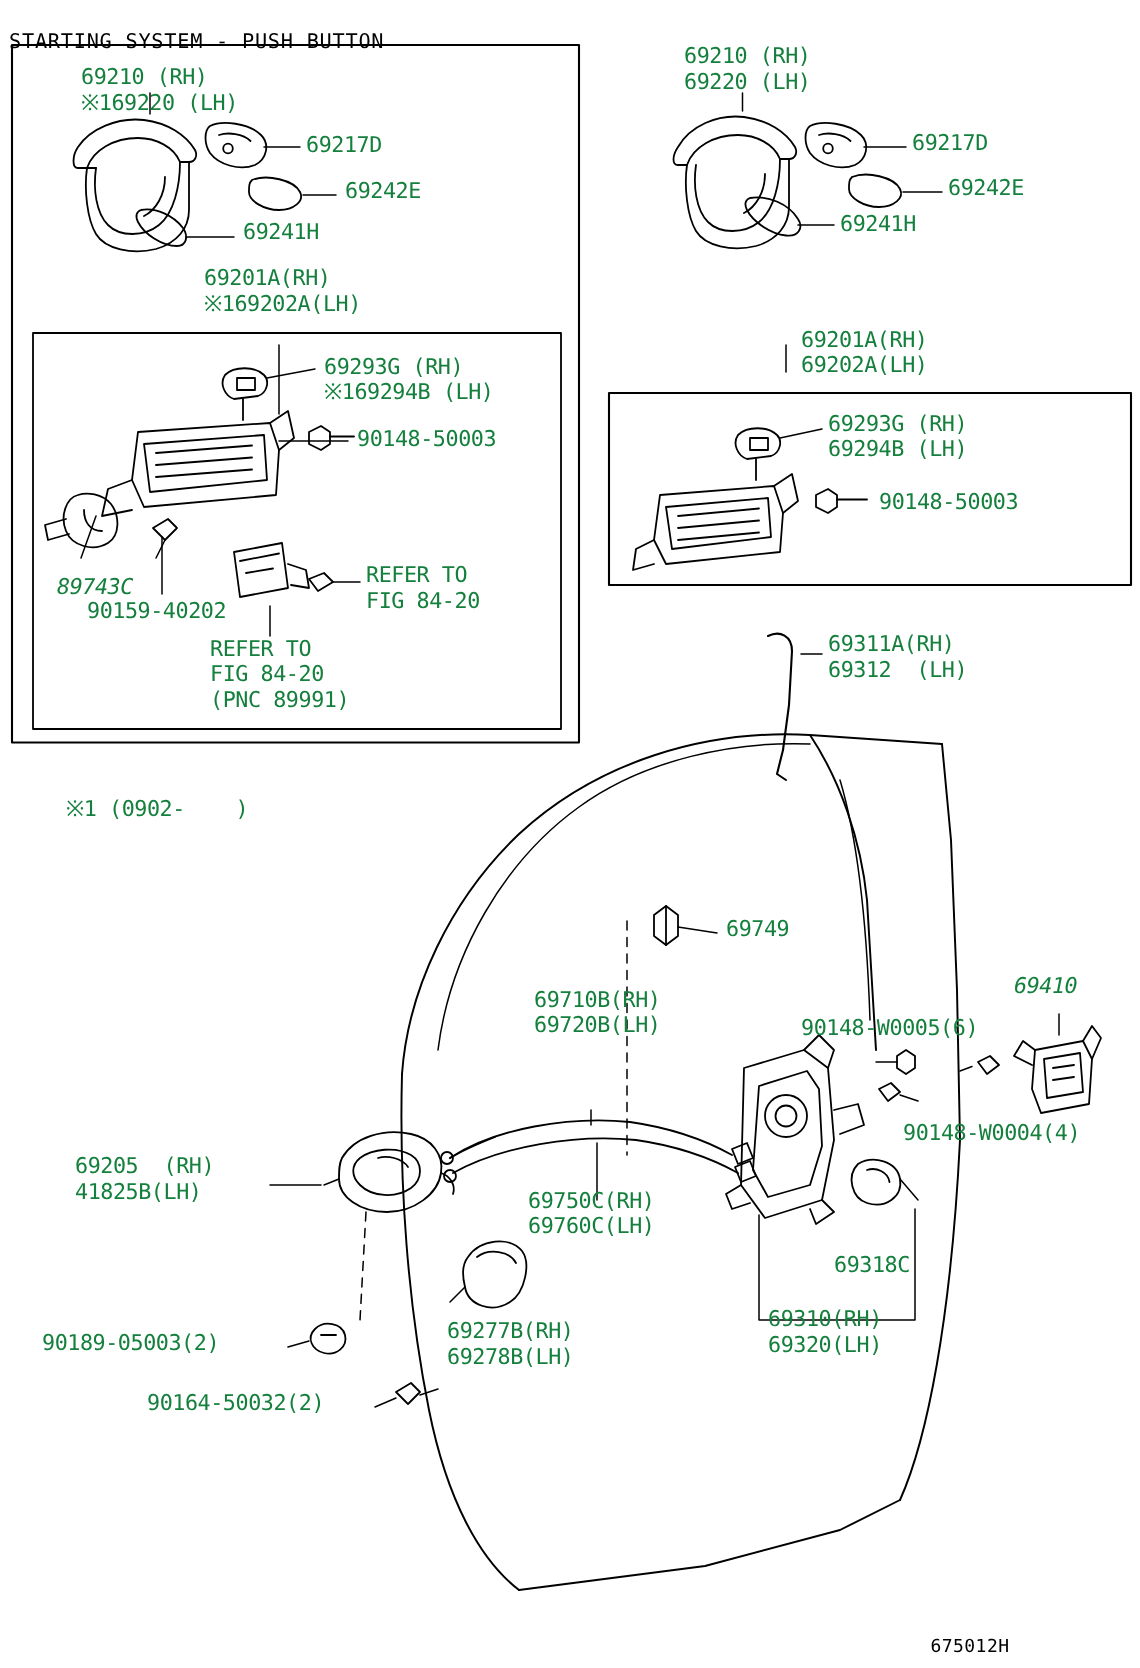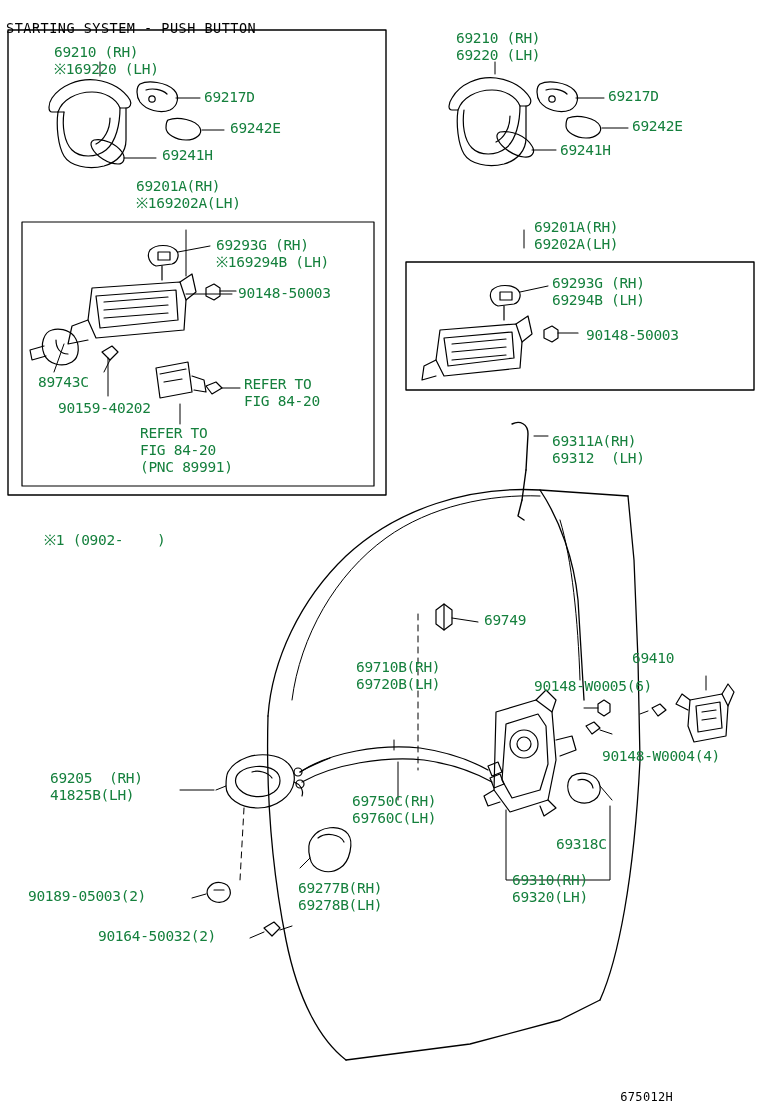--- a/index.html
+++ b/index.html
@@ -273,48 +273,48 @@
   <div class="lbl" style="left:54px; top:44px;">69210 (RH)
 ※169220 (LH)</div>
   <div class="lbl" style="left:204px; top:89px;">69217D</div>
   <div class="lbl" style="left:230px; top:120px;">69242E</div>
   <div class="lbl" style="left:162px; top:147px;">69241H</div>
   <div class="lbl" style="left:136px; top:178px;">69201A(RH)
 ※169202A(LH)</div>
   <div class="lbl" style="left:216px; top:237px;">69293G (RH)
 ※169294B (LH)</div>
   <div class="lbl" style="left:238px; top:285px;">90148-50003</div>
-  <div class="lbl" style="left:38px; top:374px;">89743C</div>
+  <div class="lbl" style="left:38px; top:384px;font-style:italic;">89743C</div>
   <div class="lbl" style="left:58px; top:400px;">90159-40202</div>
   <div class="lbl" style="left:244px; top:376px;">REFER TO
 FIG 84-20</div>
   <div class="lbl" style="left:140px; top:425px;">REFER TO
 FIG 84-20
 (PNC 89991)</div>
 
   <div class="lbl" style="left:44px; top:532px;">※1 (0902-    )</div>
 
   <div class="lbl" style="left:456px; top:30px;">69210 (RH)
 69220 (LH)</div>
   <div class="lbl" style="left:608px; top:88px;">69217D</div>
   <div class="lbl" style="left:632px; top:118px;">69242E</div>
   <div class="lbl" style="left:560px; top:142px;">69241H</div>
   <div class="lbl" style="left:534px; top:219px;">69201A(RH)
 69202A(LH)</div>
   <div class="lbl" style="left:552px; top:275px;">69293G (RH)
 69294B (LH)</div>
   <div class="lbl" style="left:586px; top:327px;">90148-50003</div>
 
-  <div class="lbl" style="left:552px; top:433px;">69311A(RH)
+  <div class="lbl" style="left:552px; top:422px;">69311A(RH)
 69312  (LH)</div>
   <div class="lbl" style="left:484px; top:612px;">69749</div>
   <div class="lbl" style="left:356px; top:659px;">69710B(RH)
 69720B(LH)</div>
   <div class="lbl" style="left:534px; top:678px;">90148-W0005(6)</div>
-  <div class="lbl" style="left:632px; top:650px;">69410</div>
+  <div class="lbl" style="left:676px; top:650px;font-style:italic;">69410</div>
   <div class="lbl" style="left:602px; top:748px;">90148-W0004(4)</div>
   <div class="lbl" style="left:50px; top:770px;">69205  (RH)
 41825B(LH)</div>
   <div class="lbl" style="left:352px; top:793px;">69750C(RH)
 69760C(LH)</div>
   <div class="lbl" style="left:556px; top:836px;">69318C</div>
   <div class="lbl" style="left:512px; top:872px;">69310(RH)
 69320(LH)</div>
   <div class="lbl" style="left:298px; top:880px;">69277B(RH)
 69278B(LH)</div>

